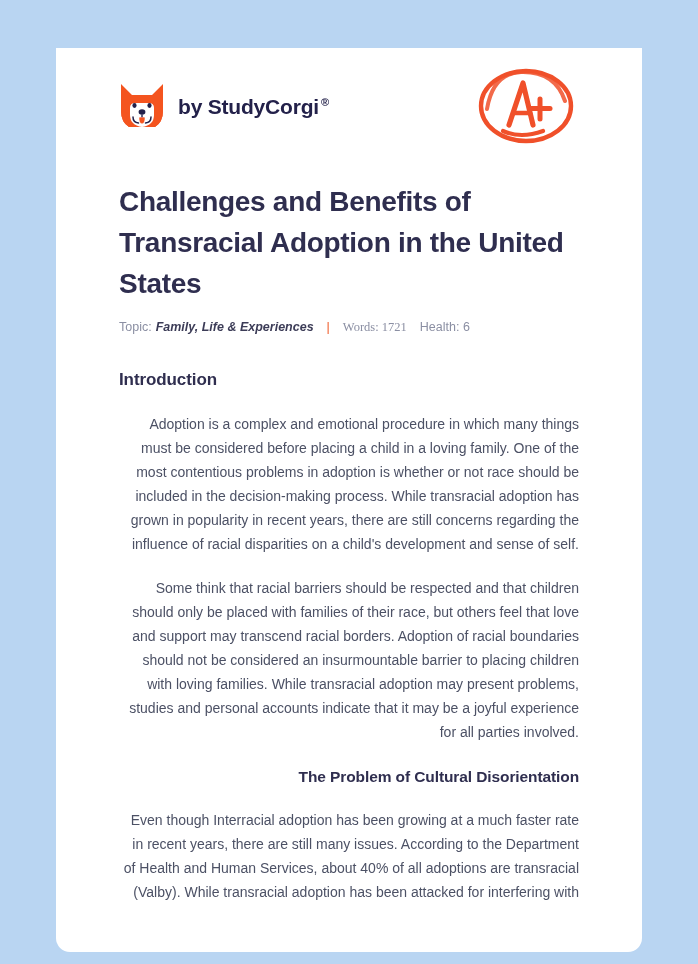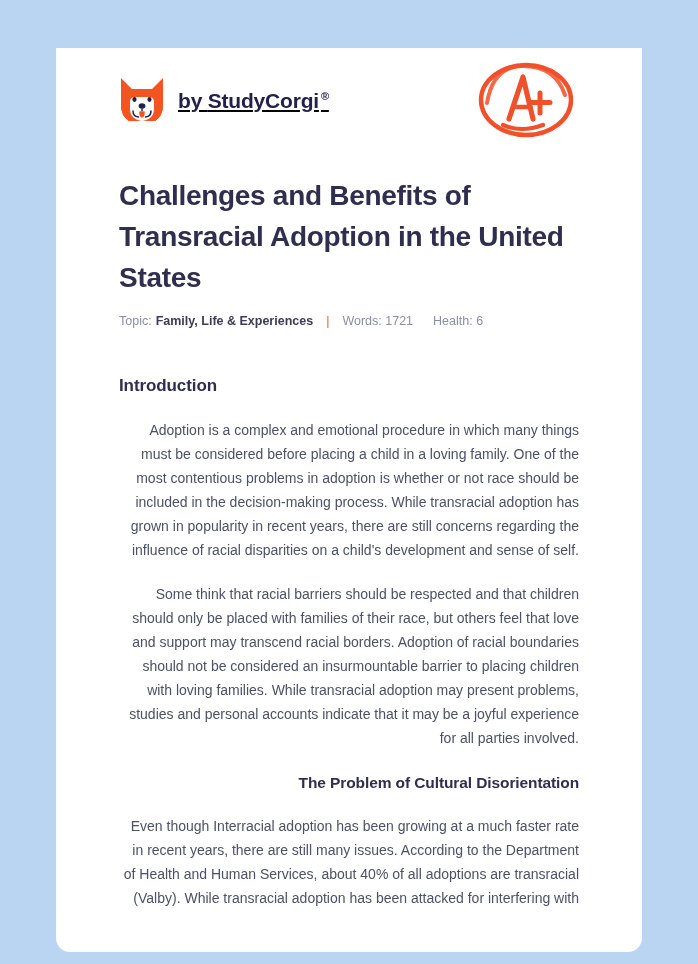--- a/index.html
+++ b/index.html
@@ -32,22 +32,21 @@
   .paper-inner {
     padding: 0 63px;
   }
 
   
   .doc-header {
     display: flex;
     align-items: center;
     justify-content: space-between;
     height: 104px;
-    padding-top: 0;
-    text-decoration: underline;
+    padding-top: 6px;
   }
   .brand {
     display: flex;
     align-items: center;
     gap: 13px;
   }
   .corgi-logo {
     width: 46px;
     height: 50px;
     display: block;
@@ -92,47 +91,48 @@
     color: #8b8fa3;
     display: flex;
     align-items: baseline;
     flex-wrap: wrap;
   }
   .doc-meta .m-label { color: #8b8fa3; }
   .doc-meta .m-topic {
     color: #3c3c57;
     font-weight: 600;
     margin-left: 4px;
+    font-style: italic;
   }
   .doc-meta .m-sep {
     color: #f05a28;
     margin: 0 13px;
     font-weight: 400;
   }
-  .doc-meta .m-words { margin-right: 20px; }
+  .doc-meta .m-words { margin-right: 13px; font-family: Liberation Serif, serif; }
 
   
   .h2 {
     font-size: 17px;
     font-weight: 700;
     color: #2f2e4f;
     line-height: 1.42;
     margin: 30px 0 0 0;
     letter-spacing: -0.1px;
   }
   .h3 {
     font-size: 15.5px;
     font-weight: 700;
     color: #2f2e4f;
     line-height: 1.42;
     margin: 22px 0 0 0;
     letter-spacing: -0.1px;
     text-align: right;
   }
-  .intro-h2 { margin-top: 46px; }
+  .intro-h2 { margin-top: 34px; }
   p.body-text {
     font-size: 14px;
     line-height: 24px;
     color: #4c5165;
     margin: 16px 0 0 0;
     text-align: right;
   }
   p.body-text.first { margin-top: 20px; }
   p.body-text.tight { margin-top: 20px; }
 </style>

